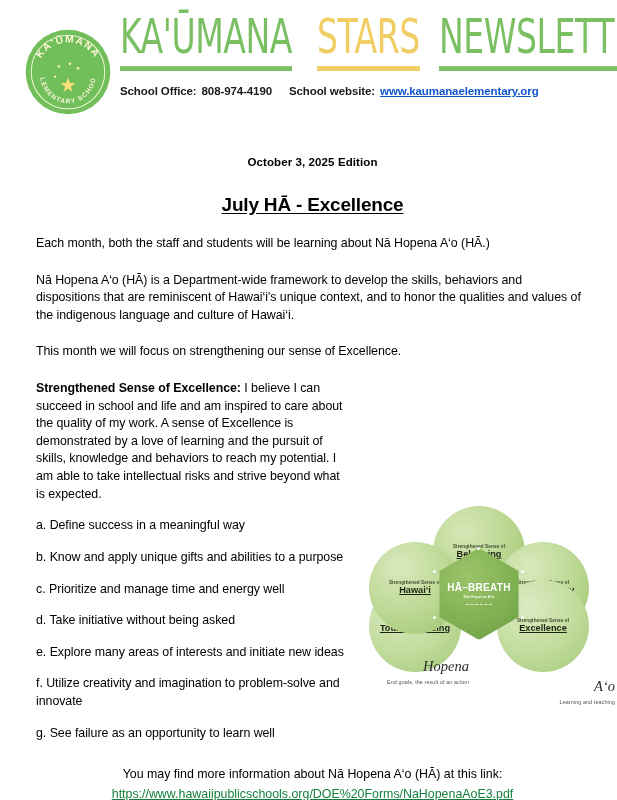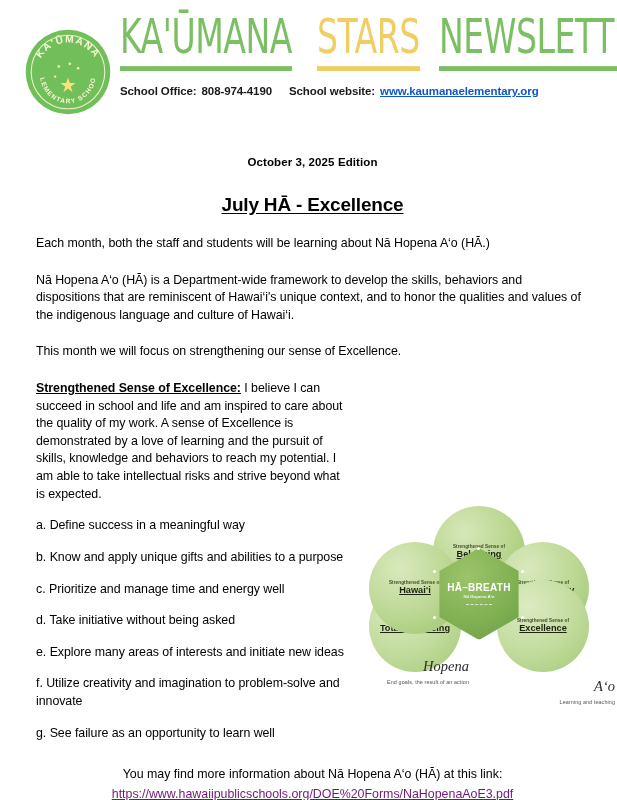--- a/index.html
+++ b/index.html
@@ -93,21 +93,21 @@
   }
 
   p.para {
     font-size: 12.4px;
     line-height: 1.42;
     margin: 19px 0 0 0;
     letter-spacing: -0.05px;
   }
 
   .excellence-block { margin-top: 20px; }
-  .excellence-block b { font-weight: bold; text-decoration: underline; }
+  .excellence-block b { font-weight: bold; }
 
   .list-item {
     font-size: 12.4px;
     line-height: 1.42;
     margin: 14px 0 0 0;
     letter-spacing: -0.05px;
   }
 
   
   .text-col { width: 312px; }
@@ -215,21 +215,21 @@
     text-align: center;
   }
   .footer-note {
     font-size: 12.4px;
     line-height: 1.42;
   }
   .footer-url {
     display: inline-block;
     margin-top: 3px;
     font-size: 12.4px;
-    color: #701a75;
+    color: #15803d;
     text-decoration: underline;
     word-break: break-all;
   }
 </style>
 </head>
 <body>
 
 <div class="masthead">
 
   <div class="logo-wrap">

